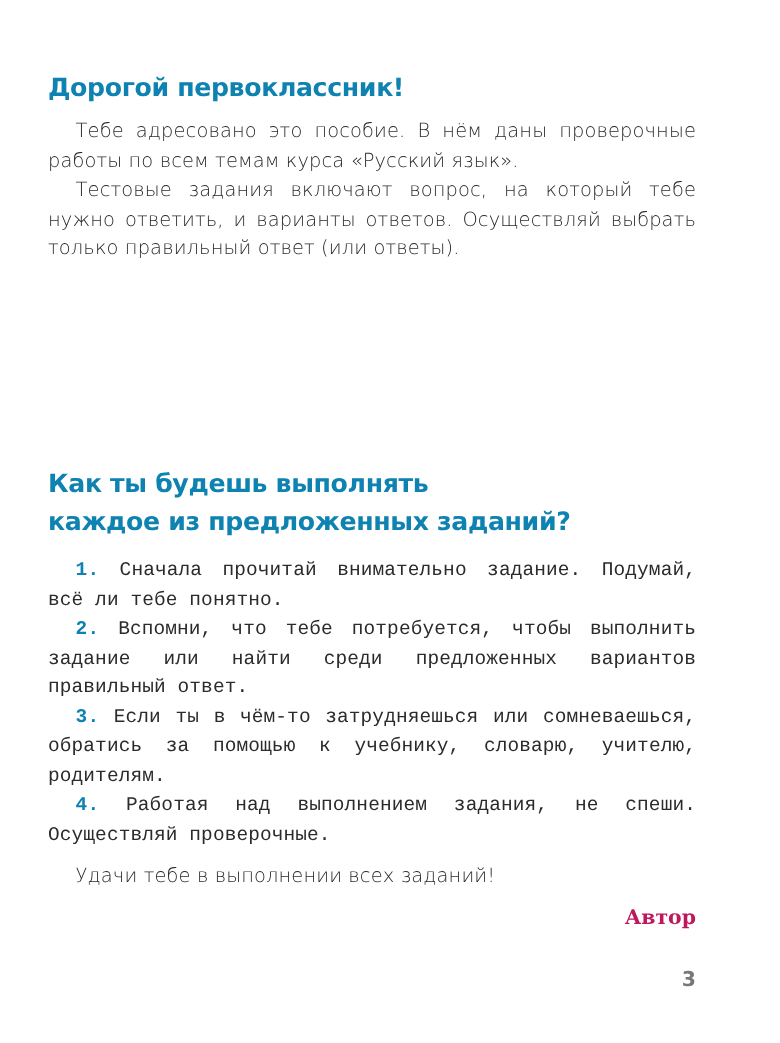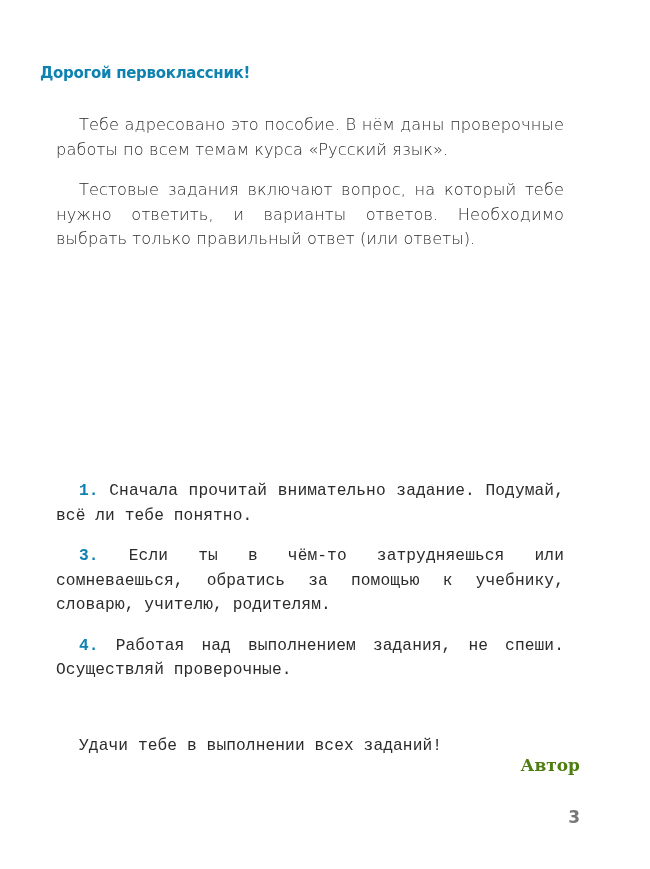--- a/index.html
+++ b/index.html
@@ -2,60 +2,62 @@
 <html><head>
 <meta charset="utf-8">
 <style>
   html, body { margin: 0; padding: 0; }
   body {
     width: 650px; height: 869px; background: #ffffff; position: relative;
     font-family: "DejaVu Sans", sans-serif; color: #2b2b2b; overflow: hidden;
   }
   .page { position: absolute; left: 40px; top: 0; width: 540px; }
   h2 {
-    margin: 0; color: #0e82b0; font-weight: bold; font-size: 15px;
+    margin: 0; color: #0e82b0; font-weight: bold; font-size: 21px;
     line-height: 32px; letter-spacing: -0.3px;
   }
   #h1 { position: absolute; top: 57px; left: 0; }
   #h2 { position: absolute; top: 387px; left: 0; }
   .para {
-    margin: 16px; font-size: 16.2px; line-height: 24.5px; text-align: justify;
+    margin: 0; font-size: 16.2px; line-height: 24.5px; text-align: justify;
     text-indent: 23px; font-weight: 300; letter-spacing: 0.1px;
   }
   #intro { position: absolute; top: 97px; left: 0; width: 540px; }
   #steps { position: absolute; top: 463px; left: 0; width: 540px; font-family: Liberation Mono, monospace; }
   .num { color: #0e82b0; font-weight: bold; }
   .star { color: #35b3e8; font-weight: bold; }
-  #closing { position: absolute; top: 718px; left: 0; width: 540px; font-family: Liberation Mono, monospace; }
+  #closing { position: absolute; top: 718px; left: 0; width: 540px; }
   #author {
-    position: absolute; top: 755px; right: 0; color: #4d7c0f;
+    position: absolute; top: 755px; right: 0; color: #be185d;
     font-family: "DejaVu Serif", serif; font-weight: bold; font-size: 17px;
   }
   #pagenum {
     position: absolute; top: 807px; right: 0; color: #777;
     font-size: 17px; font-weight: bold;
   }
 </style>
 </head>
 <body>
 
 <div class="page">
   <h2 id="h1">Дорогой первоклассник!</h2>
 
   <div id="intro">
     <p class="para">Тебе адресовано это пособие. В нём даны проверочные работы по всем темам курса «Русский язык».</p>
-    <p class="para">Тестовые задания включают вопрос, на который тебе нужно ответить, и варианты ответов. Необходимо выбрать только правильный ответ (или ответы).</p>
+    <p class="para">Тестовые задания включают вопрос, на который тебе нужно ответить, и варианты ответов. Осуществляй выбрать только правильный ответ (или ответы).</p>
   </div>
 
   <h2 id="h2">
-    <br>
+    <span>Как ты будешь выполнять</span><br>
+    <span>каждое из предложенных заданий?</span>
   </h2>
 
   <div id="steps">
     <p class="para"><span class="num">1.</span> <span>Сначала прочитай внимательно задание. Подумай, всё ли тебе понятно.</span></p>
+    <p class="para"><span class="num">2.</span> <span>Вспомни, что тебе потребуется, чтобы выполнить задание или найти среди предложенных вариантов правильный ответ.</span></p>
     <p class="para"><span class="num">3.</span> <span>Если ты в чём-то затрудняешься или сомневаешься, обратись за помощью к учебнику, словарю, учителю, родителям.</span></p>
     <p class="para"><span class="num">4.</span> <span>Работая над выполнением задания, не спеши. Осуществляй проверочные.</span></p>
   </div>
 
   <p id="closing" class="para">Удачи тебе в выполнении всех заданий!</p>
   <div id="author">Автор</div>
   <div id="pagenum">3</div>
 </div>
 
 </body></html>

